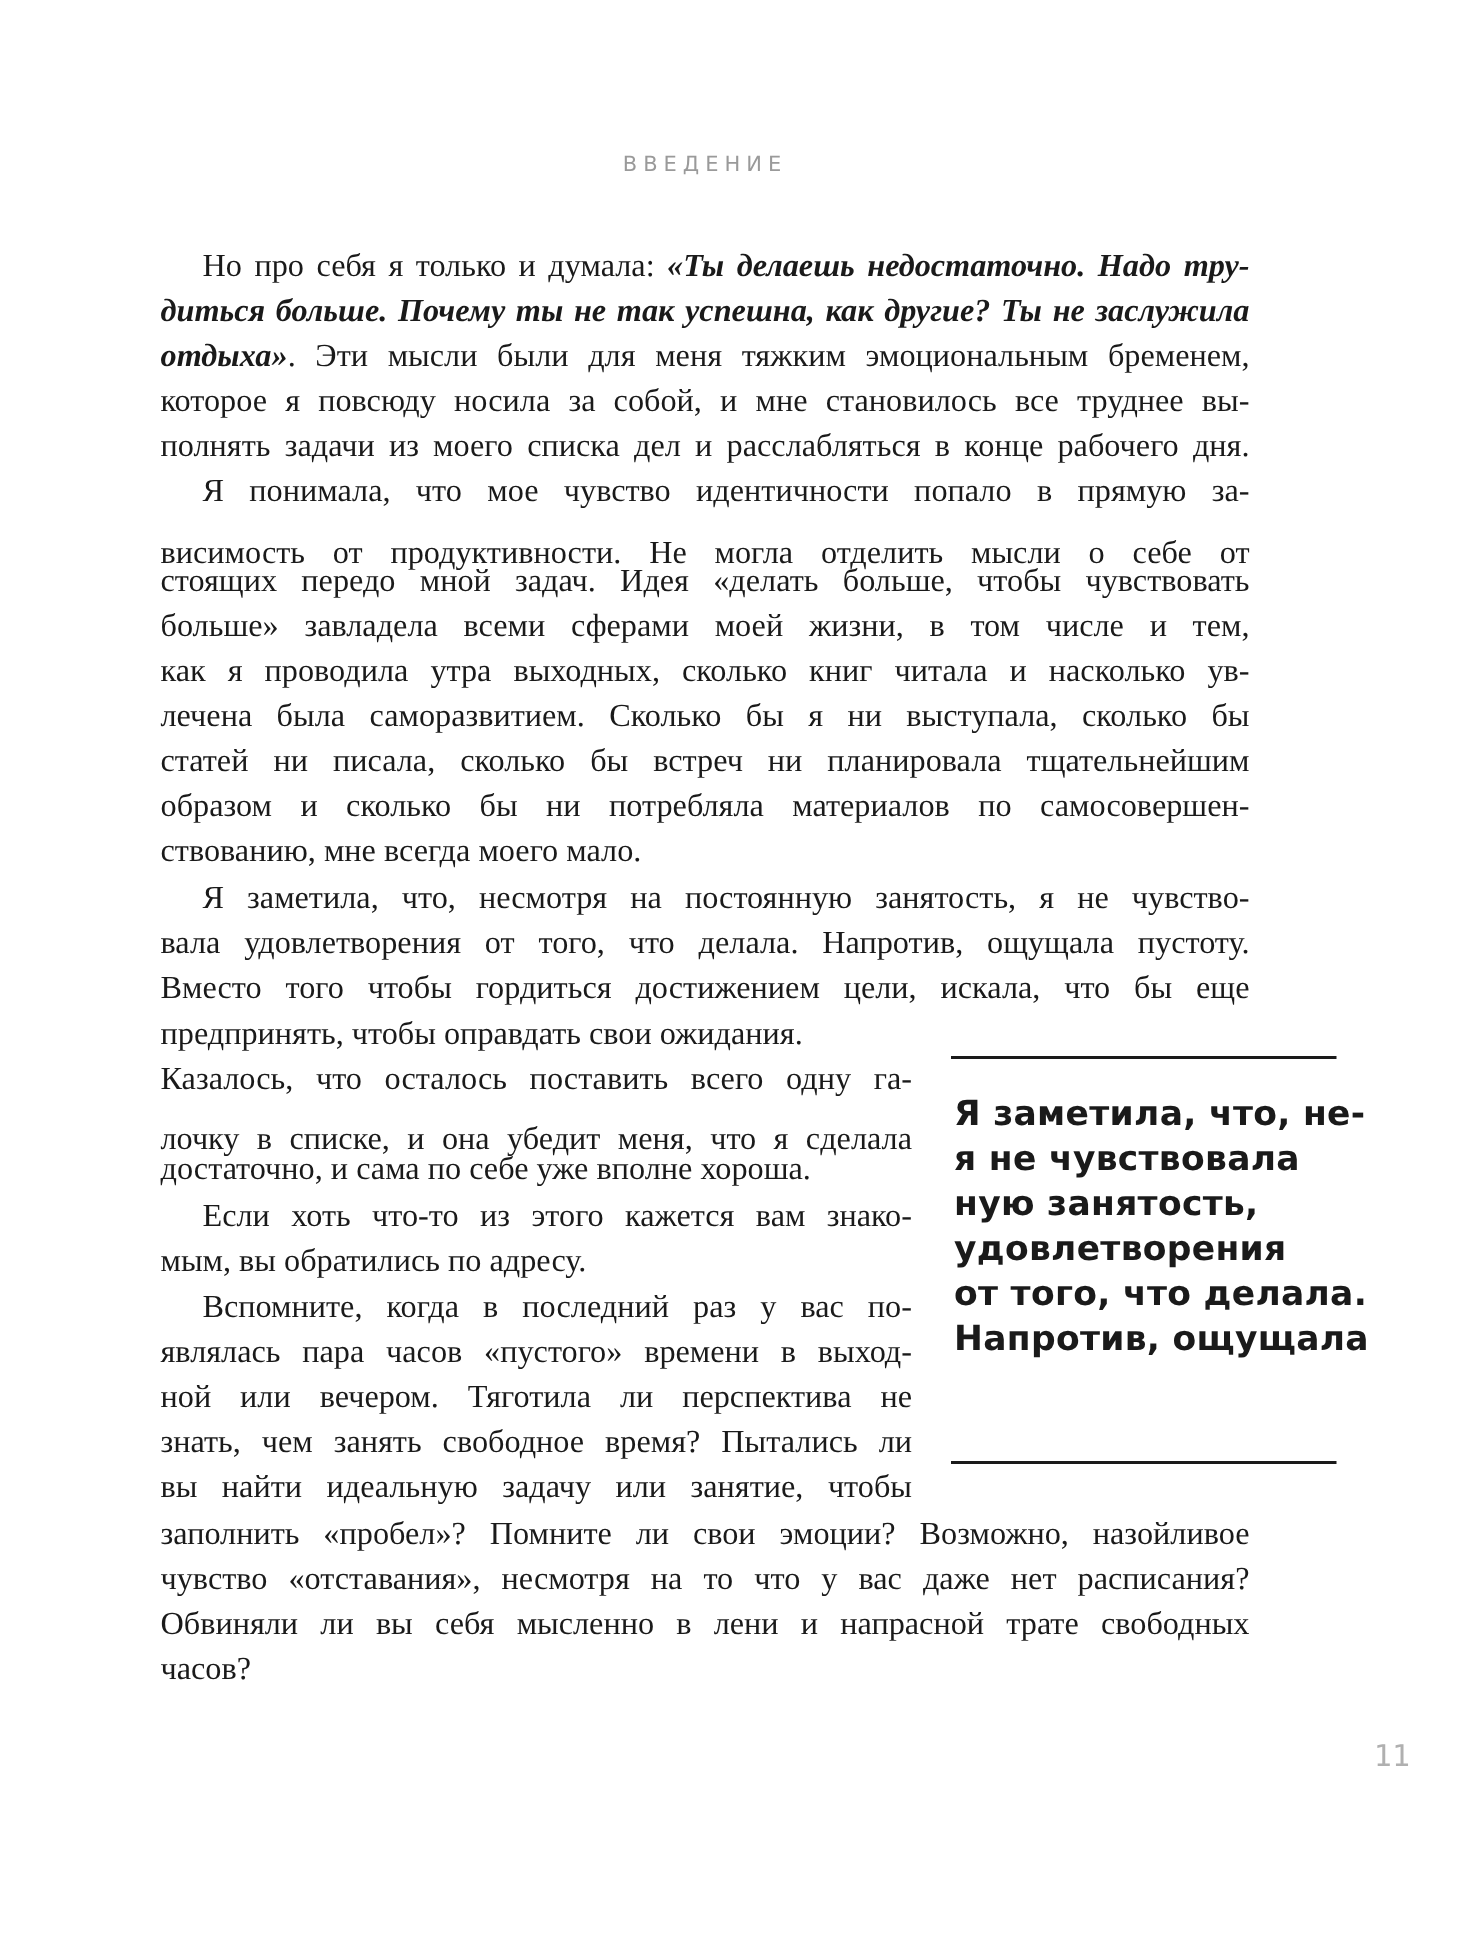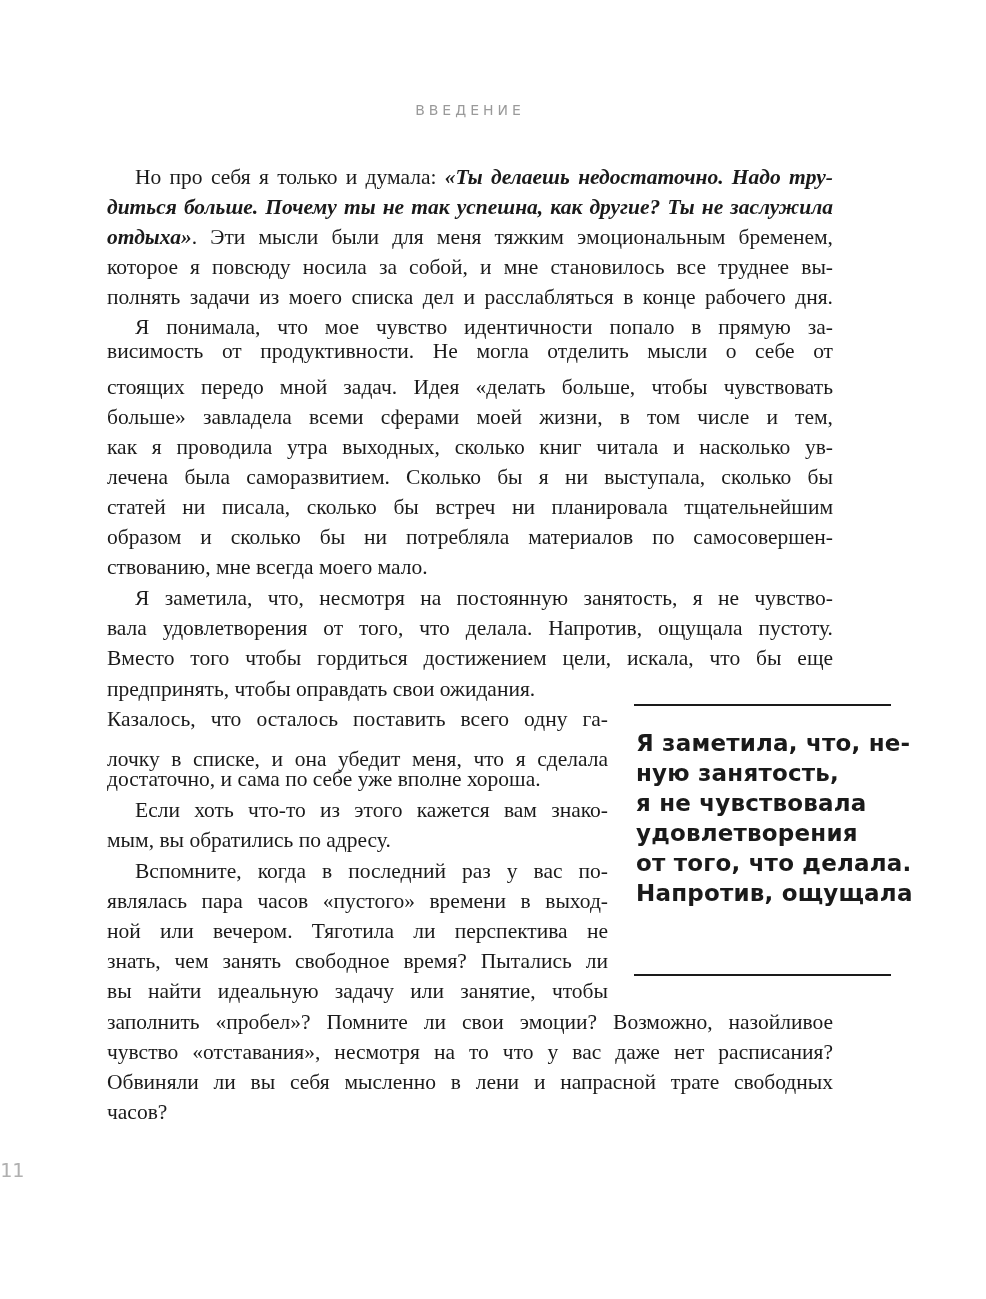--- a/index.html
+++ b/index.html
@@ -31,41 +31,41 @@
     position: absolute; left: 634px; width: 257px; height: 2px; background: #1a1a1a;
   }
   .pullquote {
     position: absolute; left: 636px; top: 728px; width: 260px;
     font-family: "DejaVu Sans", sans-serif; font-size: 23px; line-height: 30px;
     color: #1a1a1a; font-weight: bold; letter-spacing: 0.2px;
   }
   .pullquote span { display: block; white-space: nowrap; }
 
   .folio {
-    position: absolute; top: 1158px; left: 0; width: 940px; text-align: left;
+    position: absolute; top: 1158px; left: 0; width: 940px; text-align: right;
     font-family: "DejaVu Sans Mono", monospace; font-size: 20px; color: #b0b0b0;
   }
 </style>
 </head>
 <body>
 
 <div class="page">
 
   <div class="running-head">ВВЕДЕНИЕ</div>
 
   <div class="text">
 
     <div class="line full indent" style="top:162px"><span>Но про себя я только и думала: </span><em>«Ты делаешь недостаточно. Надо тру-</em></div>
     <div class="line full" style="top:192px"><em>диться больше. Почему ты не так успешна, как другие? Ты не заслужила</em></div>
     <div class="line full" style="top:222px"><em>отдыха»</em><span>. Эти мысли были для меня тяжким эмоциональным бременем,</span></div>
     <div class="line full" style="top:252px">которое я повсюду носила за собой, и мне становилось все труднее вы-</div>
     <div class="line full" style="top:282px">полнять задачи из моего списка дел и расслабляться в конце рабочего дня.</div>
 
     <div class="line full indent" style="top:312px">Я понимала, что мое чувство идентичности попало в прямую за-</div>
-    <div class="line full" style="top:336px">висимость от продуктивности. Не могла отделить мысли о себе от</div>
+    <div class="line full" style="top:353px">висимость от продуктивности. Не могла отделить мысли о себе от</div>
     <div class="line full" style="top:372px">стоящих передо мной задач. Идея «делать больше, чтобы чувствовать</div>
     <div class="line full" style="top:402px">больше» завладела всеми сферами моей жизни, в том числе и тем,</div>
     <div class="line full" style="top:432px">как я проводила утра выходных, сколько книг читала и насколько ув-</div>
     <div class="line full" style="top:462px">лечена была саморазвитием. Сколько бы я ни выступала, сколько бы</div>
     <div class="line full" style="top:492px">статей ни писала, сколько бы встреч ни планировала тщательнейшим</div>
     <div class="line full" style="top:522px">образом и сколько бы ни потребляла материалов по самосовершен-</div>
     <div class="line full last" style="top:552px">ствованию, мне всегда моего мало.</div>
 
     <div class="line full indent" style="top:583px">Я заметила, что, несмотря на постоянную занятость, я не чувство-</div>
     <div class="line full" style="top:613px">вала удовлетворения от того, что делала. Напротив, ощущала пустоту.</div>
@@ -85,22 +85,22 @@
     <div class="line narrow" style="top:976px">вы найти идеальную задачу или занятие, чтобы</div>
     <div class="line full" style="top:1007px">заполнить «пробел»? Помните ли свои эмоции? Возможно, назойливое</div>
     <div class="line full" style="top:1037px">чувство «отставания», несмотря на то что у вас даже нет расписания?</div>
     <div class="line full" style="top:1067px">Обвиняли ли вы себя мысленно в лени и напрасной трате свободных</div>
     <div class="line full last" style="top:1097px">часов?</div>
   </div>
 
   <div class="pullquote-rule" style="top:704px"></div>
   <div class="pullquote">
     <span>Я заметила, что, не-</span>
+    <span>я не чувствовала</span>
     <span>ную занятость,</span>
-    <span>я не чувствовала</span>
     <span>удовлетворения</span>
     <span>от того, что делала.</span>
     <span>Напротив, ощущала</span>
   </div>
   <div class="pullquote-rule" style="top:974px"></div>
 
   <div class="folio">11</div>
 </div>
 
 </body></html>

